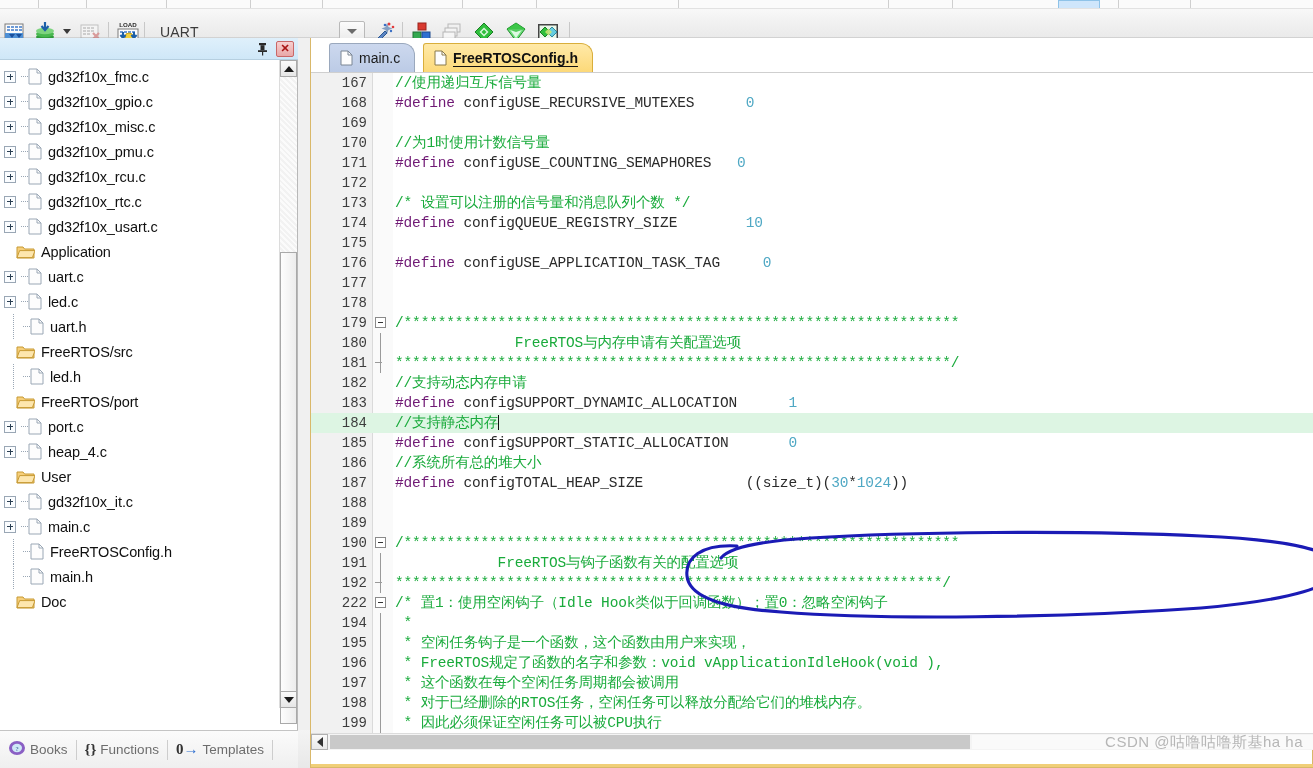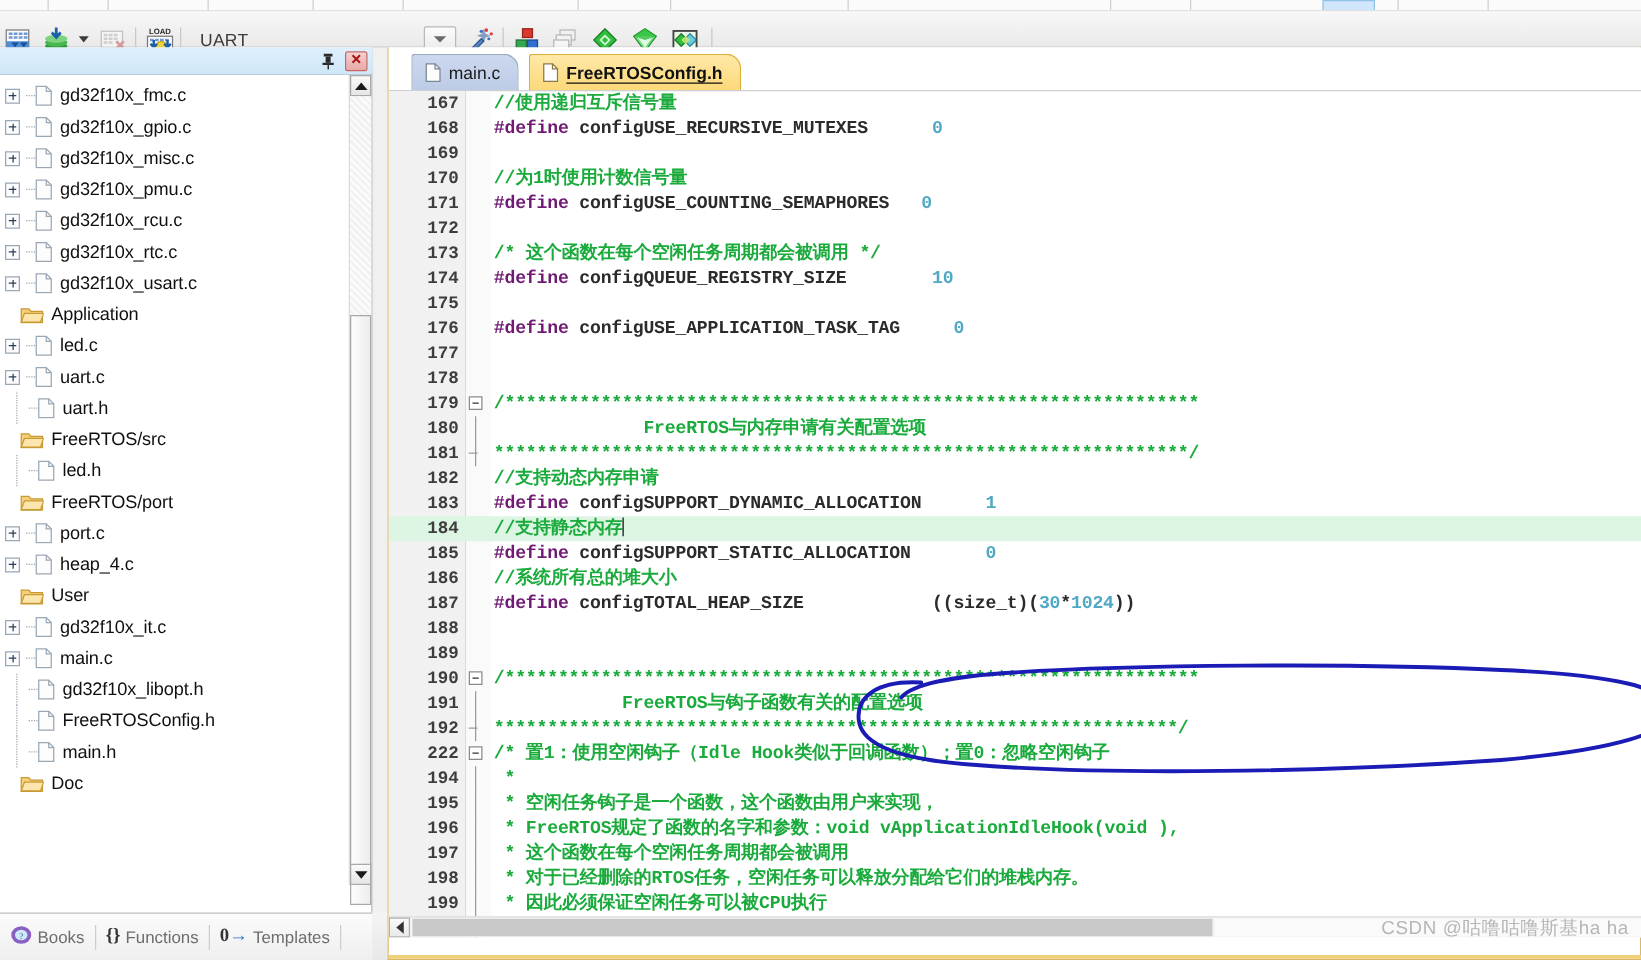--- a/index.html
+++ b/index.html
@@ -218,21 +218,20 @@
     text-underline-offset: 3px;
   }
   .filedoc-ico { width: 13px; height: 16px; display: block; }
 
   .codearea {
     position: absolute; left: 0; top: 34px;
     width: 1003px; height: 678px;
     background: #ffffff;
     overflow: hidden;
     border-top: 1px solid #cfcfcf;
-    font-weight: bold;
   }
   .gutter-bg {
     position: absolute; left: 0; top: 0; width: 62px; height: 678px;
     background: #f1f1f1; border-right: 1px solid #dadada;
   }
   .foldcol {
     position: absolute; left: 62px; top: 0; width: 20px; height: 678px;
     background: #fafafa;
   }
   .codelines {
@@ -597,32 +596,32 @@
         </div>
         <div class="trow">
           <span class="expander"></span>
           <span class="dotline"></span>
           <span style="display:flex">
             <svg width="14" height="17" viewBox="0 0 14 17">
               <path d="M1 1 h8 l4 4 v11 h-12 z" fill="#fdfdfd" stroke="#9aa7b5"></path>
               <path d="M9 1 v4 h4" fill="none" stroke="#9aa7b5"></path>
             </svg>
           </span>
+          <span class="lbl">uart.c</span>
+        </div>
+        <div class="trow">
+          <span class="expander"></span>
+          <span class="dotline"></span>
+          <span style="display:flex">
+            <svg width="14" height="17" viewBox="0 0 14 17">
+              <path d="M1 1 h8 l4 4 v11 h-12 z" fill="#fdfdfd" stroke="#9aa7b5"></path>
+              <path d="M9 1 v4 h4" fill="none" stroke="#9aa7b5"></path>
+            </svg>
+          </span>
           <span class="lbl">led.c</span>
-        </div>
-        <div class="trow">
-          <span class="expander"></span>
-          <span class="dotline"></span>
-          <span style="display:flex">
-            <svg width="14" height="17" viewBox="0 0 14 17">
-              <path d="M1 1 h8 l4 4 v11 h-12 z" fill="#fdfdfd" stroke="#9aa7b5"></path>
-              <path d="M9 1 v4 h4" fill="none" stroke="#9aa7b5"></path>
-            </svg>
-          </span>
-          <span class="lbl">uart.c</span>
         </div>
         <div class="trow">
           <span class="indent vert"></span>
           <span class="dotline"></span>
           <span style="display:flex">
             <svg width="14" height="17" viewBox="0 0 14 17">
               <path d="M1 1 h8 l4 4 v11 h-12 z" fill="#fdfdfd" stroke="#9aa7b5"></path>
               <path d="M9 1 v4 h4" fill="none" stroke="#9aa7b5"></path>
             </svg>
           </span>
@@ -705,31 +704,20 @@
         <div class="trow">
           <span class="expander"></span>
           <span class="dotline"></span>
           <span style="display:flex">
             <svg width="14" height="17" viewBox="0 0 14 17">
               <path d="M1 1 h8 l4 4 v11 h-12 z" fill="#fdfdfd" stroke="#9aa7b5"></path>
               <path d="M9 1 v4 h4" fill="none" stroke="#9aa7b5"></path>
             </svg>
           </span>
           <span class="lbl">main.c</span>
-        </div>
-        <div class="trow">
-          <span class="indent vert"></span>
-          <span class="dotline"></span>
-          <span style="display:flex">
-            <svg width="14" height="17" viewBox="0 0 14 17">
-              <path d="M1 1 h8 l4 4 v11 h-12 z" fill="#fdfdfd" stroke="#9aa7b5"></path>
-              <path d="M9 1 v4 h4" fill="none" stroke="#9aa7b5"></path>
-            </svg>
-          </span>
-          <span class="lbl">gd32f10x_libopt.h</span>
         </div>
         <div class="trow">
           <span class="indent vert"></span>
           <span class="dotline"></span>
           <span style="display:flex">
             <svg width="14" height="17" viewBox="0 0 14 17">
               <path d="M1 1 h8 l4 4 v11 h-12 z" fill="#fdfdfd" stroke="#9aa7b5"></path>
               <path d="M9 1 v4 h4" fill="none" stroke="#9aa7b5"></path>
             </svg>
           </span>
@@ -822,21 +810,21 @@
     <div class="codearea">
       <div class="gutter-bg"></div>
       <div class="foldcol"></div>
       <div class="codelines" id="code-host">
           <div class="cline"><span class="ln">167</span><span class="code"><span class="c-cmt">//使用递归互斥信号量</span></span></div>
           <div class="cline"><span class="ln">168</span><span class="code"><span class="c-pre">#define</span><span class="c-id"> configUSE_RECURSIVE_MUTEXES      </span><span class="c-num">0</span></span></div>
           <div class="cline"><span class="ln">169</span><span class="code"></span></div>
           <div class="cline"><span class="ln">170</span><span class="code"><span class="c-cmt">//为1时使用计数信号量</span></span></div>
           <div class="cline"><span class="ln">171</span><span class="code"><span class="c-pre">#define</span><span class="c-id"> configUSE_COUNTING_SEMAPHORES   </span><span class="c-num">0</span></span></div>
           <div class="cline"><span class="ln">172</span><span class="code"></span></div>
-          <div class="cline"><span class="ln">173</span><span class="code"><span class="c-cmt">/* 这个函数在每个空闲任务周期都会被调用 */</span></span></div>
+          <div class="cline"><span class="ln">173</span><span class="code"><span class="c-cmt">/* 设置可以注册的信号量和消息队列个数 */</span></span></div>
           <div class="cline"><span class="ln">174</span><span class="code"><span class="c-pre">#define</span><span class="c-id"> configQUEUE_REGISTRY_SIZE        </span><span class="c-num">10</span></span></div>
           <div class="cline"><span class="ln">175</span><span class="code"></span></div>
           <div class="cline"><span class="ln">176</span><span class="code"><span class="c-pre">#define</span><span class="c-id"> configUSE_APPLICATION_TASK_TAG     </span><span class="c-num">0</span></span></div>
           <div class="cline"><span class="ln">177</span><span class="code"></span></div>
           <div class="cline"><span class="ln">178</span><span class="code"></span></div>
           <div class="cline"><span class="ln">179</span><span class="foldmark"></span><span class="code"><span class="c-cmt">/*****************************************************************</span></span></div>
           <div class="cline"><span class="ln">180</span><span class="foldtick"></span><span class="code"><span class="c-cmt">              FreeRTOS与内存申请有关配置选项</span></span></div>
           <div class="cline"><span class="ln">181</span><span class="foldtick"></span><span class="foldend"></span><span class="code"><span class="c-cmt">*****************************************************************/</span></span></div>
           <div class="cline"><span class="ln">182</span><span class="code"><span class="c-cmt">//支持动态内存申请</span></span></div>
           <div class="cline"><span class="ln">183</span><span class="code"><span class="c-pre">#define</span><span class="c-id"> configSUPPORT_DYNAMIC_ALLOCATION      </span><span class="c-num">1</span></span></div>

